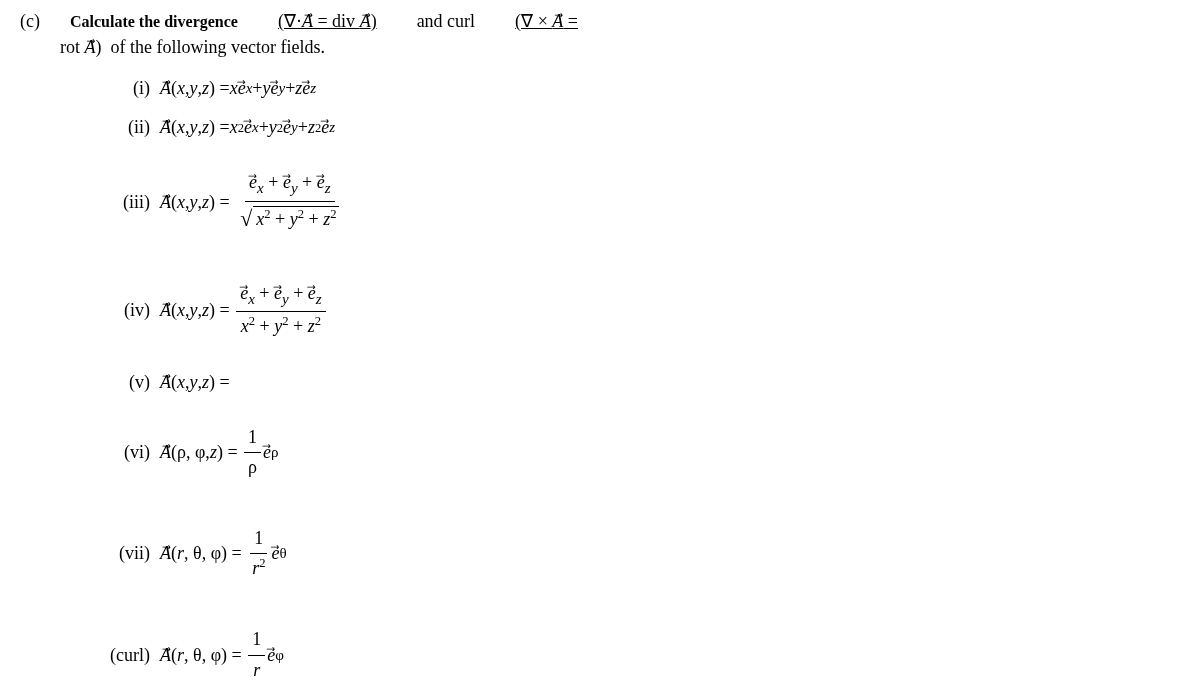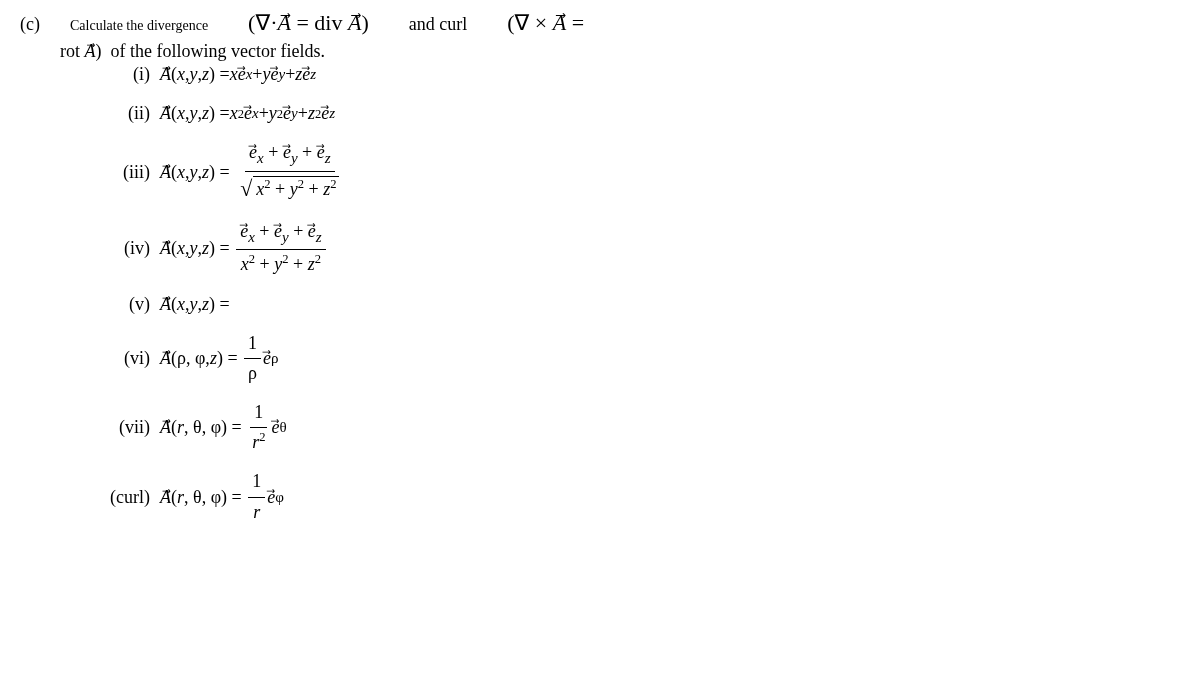--- a/index.html
+++ b/index.html
@@ -20,25 +20,26 @@
       display: flex;
       align-items: baseline;
       gap: 30px;
       margin-bottom: 4px;
     }
     .part-label {
       font-size: 18px;
       font-style: normal;
     }
     .header-title {
-      font-size: 14px;
-      font-weight: normal;
+      font-size: 16px;
+      font-weight: bold;
     }
     .second-line {
       margin-left: 40px;
+      margin-bottom: 18px;
       font-size: 18px;
     }
     .items-container {
       margin-left: 60px;
     }
     .item-row {
       display: flex;
       align-items: center;
       margin-bottom: 14px;
       line-height: 1.4;
@@ -52,21 +53,21 @@
     .item-eq {
       display: flex;
       align-items: center;
       font-size: 18px;
     }
     .fraction {
       display: inline-flex;
       flex-direction: column;
       align-items: center;
       vertical-align: middle;
-      margin: 0 2px;
+      margin: 16px 2px;
     }
     .fraction .numerator {
       border-bottom: 1.5px solid #000;
       padding: 0 4px 2px 4px;
       text-align: center;
     }
     .fraction .denominator {
       padding: 2px 4px 0 4px;
       text-align: center;
     }
@@ -81,23 +82,24 @@
     .sqrt-content {
       border-top: 1.5px solid #000;
       padding: 0 3px;
     }
     sup {
       font-size: 0.7em;
       vertical-align: super;
       line-height: 0;
     }
     .nabla-formula {
-      font-size: 22px;
+      font-size: 18px;
       margin-left: 10px;
       margin-right: 10px;
+      text-decoration: underline;
     }
   </style>
 </head>
 <body>
 
 <div class="header-line">
   <span class="part-label">(c)</span>
   <span class="header-title">Calculate the divergence</span>
   <span class="nabla-formula">
     (∇·<i>A</i>⃗ = div <i>A</i>⃗)

